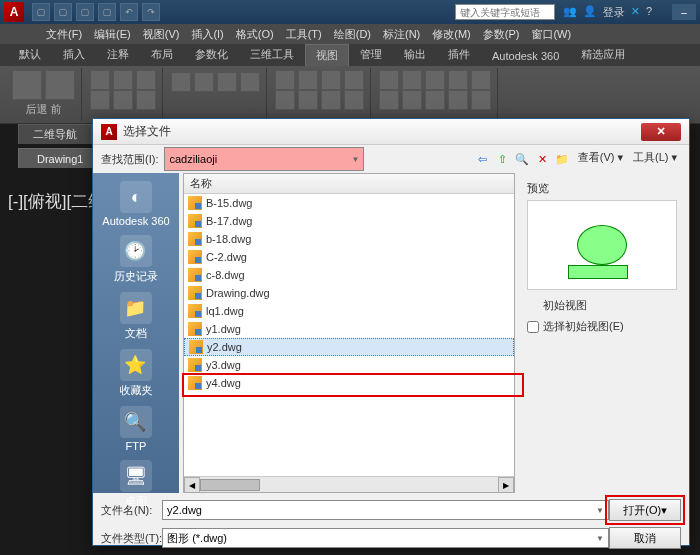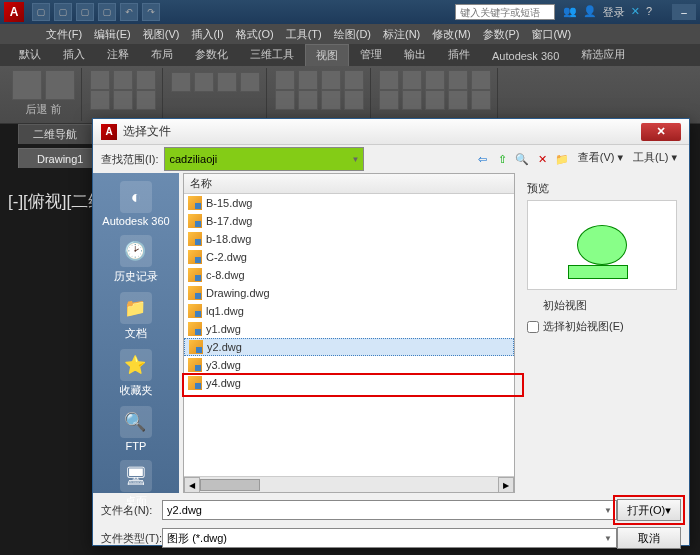--- a/index.html
+++ b/index.html
@@ -29,21 +29,21 @@
 .doc-tab{height:22px;background:#5a5a5a;color:#eee;display:inline-flex;align-items:center;padding:0 18px;margin-left:18px;font-size:11px;border:1px solid #6a6a6a;margin-top:2px}
 .drawing-bg{position:absolute;top:168px;left:0;right:0;bottom:0;background:#1a1a1a}
 .view-label{position:absolute;top:190px;left:8px;color:#ddd;font-size:17px}
 .dialog{position:absolute;top:118px;left:92px;width:598px;height:428px;background:#f0f0f0;border:1px solid #2a5a8a;box-shadow:0 4px 16px rgba(0,0,0,.5)}
 .dlg-title{height:26px;background:linear-gradient(#fdfdfd,#e8e8e8);display:flex;align-items:center;padding:0 8px;border-bottom:1px solid #ccc}
 .dlg-logo{width:16px;height:16px;background:linear-gradient(135deg,#c00,#800);color:#fff;display:flex;align-items:center;justify-content:center;font-weight:bold;font-size:10px;margin-right:6px}
 .dlg-title-text{font-size:12px;color:#333}
 .dlg-close{margin-left:auto;width:40px;height:18px;background:linear-gradient(#d04040,#a02020);color:#fff;display:flex;align-items:center;justify-content:center;font-weight:bold;border-radius:2px}
 .dlg-toolbar{height:28px;display:flex;align-items:center;padding:0 8px;gap:6px}
 .dlg-lbl{color:#333;font-size:11px}
-.dlg-combo{flex:0 0 200px;height:24px;border:1px solid #888;background:#84cc16;padding:11px 4px;display:flex;align-items:center;justify-content:space-between}
+.dlg-combo{flex:0 0 200px;height:24px;border:1px solid #888;background:#fca5a5;padding:11px 4px;display:flex;align-items:center;justify-content:space-between}
 .dlg-combo::after{content:"▼";font-size:8px;color:#666}
 .tb-icons{display:flex;gap:2px;margin-left:auto}
 .tb-icon{width:18px;height:18px;display:flex;align-items:center;justify-content:center;font-size:11px}
 .tb-menu{color:#333;font-size:11px;padding:0 4px}
 .dlg-body{display:flex;height:320px}
 .places{width:86px;background:linear-gradient(#6a8bb0,#4a6b90);display:flex;flex-direction:column;align-items:center;padding:8px 0;gap:8px}
 .place{display:flex;flex-direction:column;align-items:center;gap:2px;color:#fff;font-size:10px}
 .place-icon{width:32px;height:32px;background:rgba(255,255,255,.15);border-radius:4px;display:flex;align-items:center;justify-content:center;font-size:18px}
 .filelist-wrap{flex:1;display:flex;flex-direction:column;border:1px solid #aaa;margin:0 4px;background:#fff}
 .fl-header{height:20px;background:linear-gradient(#f8f8f8,#e8e8e8);border-bottom:1px solid #ccc;padding:0 6px;display:flex;align-items:center;font-size:11px;color:#333}
@@ -60,21 +60,21 @@
 .pv-shape{position:absolute;bottom:10px;left:40px;width:60px;height:14px;border:1px solid #080;background:#8f8}
 .pv-section{font-size:11px;color:#333;margin:6px 16px}
 .pv-check{display:flex;align-items:center;gap:4px;font-size:11px;color:#333}
 .pv-check input{width:12px;height:12px}
 .fl-scroll{height:16px;background:#e8e8e8;border-top:1px solid #ccc;position:relative}
 .fl-thumb{position:absolute;left:2px;top:2px;width:60px;height:12px;background:#c0c0c0;border:1px solid #999}
 .fl-arr{position:absolute;top:0;width:16px;height:16px;background:#e0e0e0;border:1px solid #aaa;display:flex;align-items:center;justify-content:center;font-size:8px}
 .dlg-footer{padding:6px 8px;display:grid;grid-template-columns:auto 1fr auto;gap:6px 0;align-items:center}
 .ft-combo{height:20px;border:1px solid #888;background:#fff;padding:0 4px;display:flex;align-items:center;justify-content:space-between}
 .ft-combo::after{content:"▼";font-size:8px;color:#666}
-.ft-btn{width:64px;height:22px;background:linear-gradient(#f8f8f8,#e0e0e0);border:1px solid #888;display:flex;align-items:center;justify-content:center;font-size:11px}
+.ft-btn{width:72px;height:22px;background:linear-gradient(#f8f8f8,#e0e0e0);border:1px solid #888;display:flex;align-items:center;justify-content:center;font-size:11px}
 </style>
 </head>
 <body>
 
 
 
 
 <div class="app-header">
   <div class="app-logo">A</div>
   <div class="qat">

